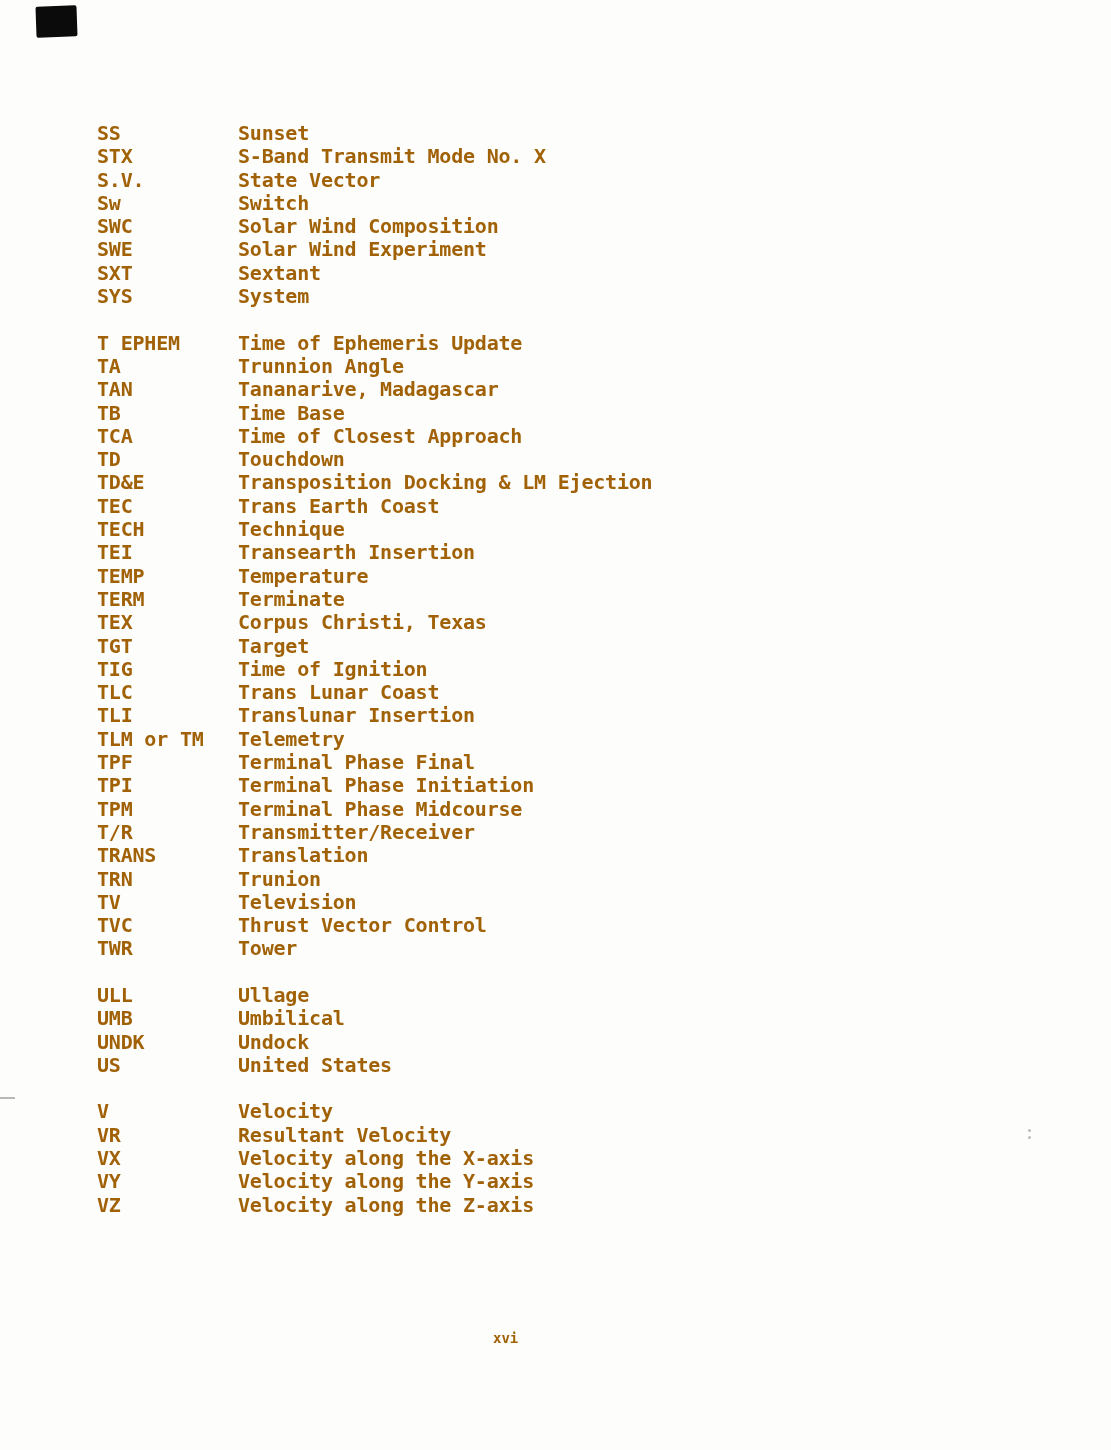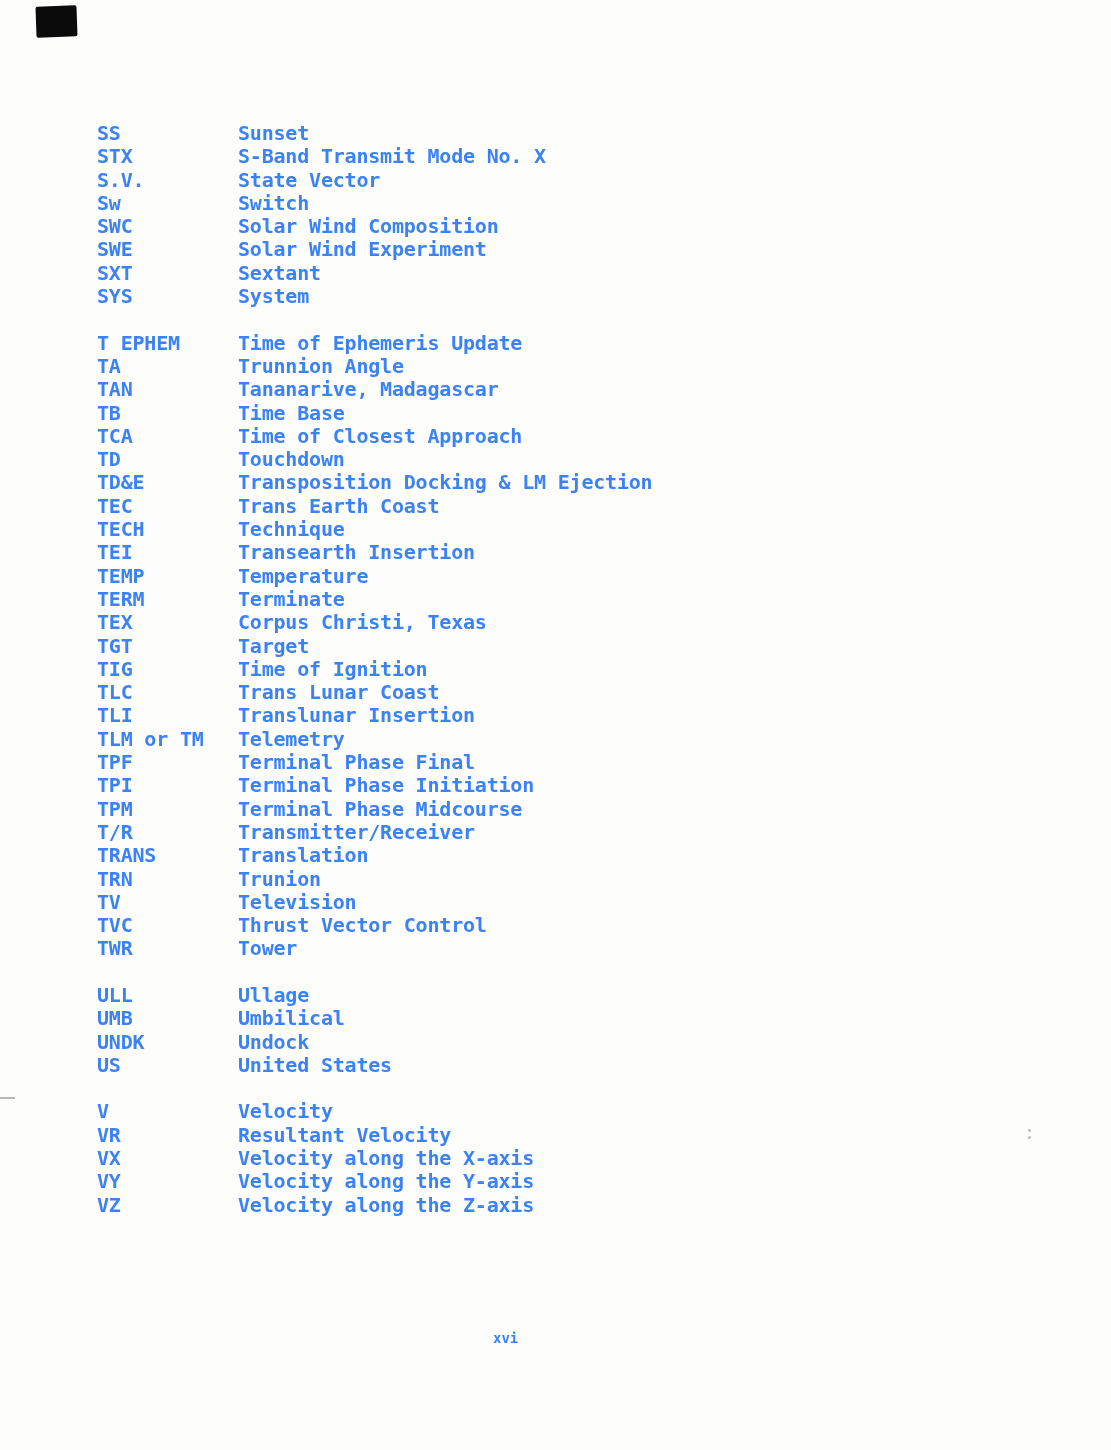--- a/index.html
+++ b/index.html
@@ -8,21 +8,21 @@
     background: #fdfdfc;
   }
   .page {
     position: relative;
     width: 1111px;
     height: 1450px;
     background: #fdfdfc;
     overflow: hidden;
     font-family: "DejaVu Sans Mono", monospace;
     font-weight: 700;
-    color: #3b82f6;
+    color: #a16207;
   }
   .ink-blot {
     position: absolute;
     left: 36px;
     top: 6px;
     width: 41px;
     height: 31px;
     background: #0b0b0b;
     transform: rotate(-2deg);
     border-radius: 2px;

